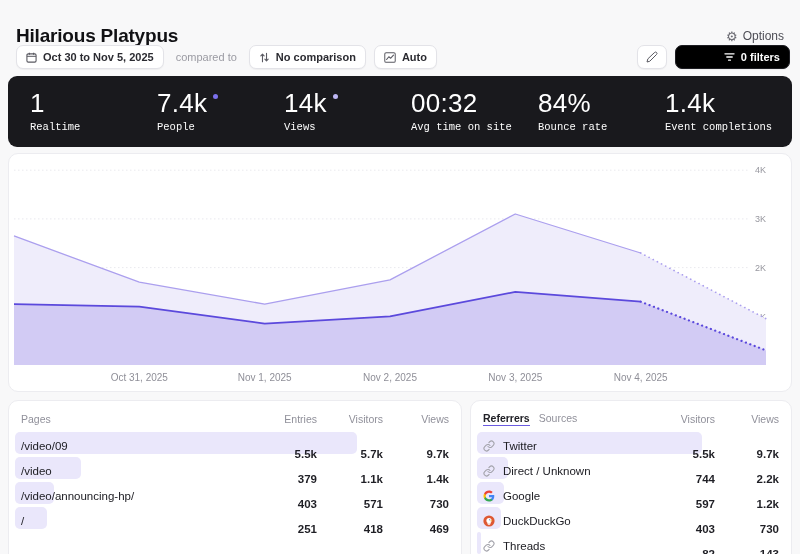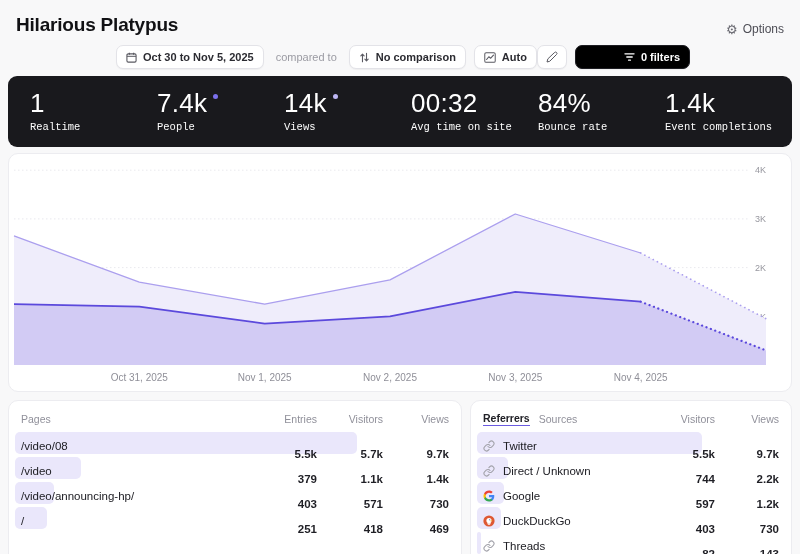--- a/index.html
+++ b/index.html
@@ -4,27 +4,27 @@
 <style>
   * { box-sizing: border-box; margin: 0; padding: 0; }
   html,body { width:800px; height:554px; }
   body {
     font-family: "Liberation Sans", sans-serif;
     background:#f8f8f9; color:#1c1c21; overflow:hidden;
   }
   .page { position:relative; width:800px; height:554px; overflow:hidden; }
 
   
-  .topbar { display:flex; justify-content:space-between; align-items:flex-end; padding:16px 16px 0; height:36px; }
+  .topbar { display:flex; justify-content:space-between; align-items:flex-start; padding:25px 16px 0; height:36px; }
   .title { font-size:19px; font-weight:700; letter-spacing:-.2px; color:#111114; }
   .options { display:flex; align-items:center; gap:5px; color:#4e4e56; font-size:12px; margin-top:4px; cursor:pointer; }
   .gear { font-size:13px; line-height:1; color:#6a6a72; }
 
   
-  .toolbar { display:flex; justify-content:center; align-items:center; padding:9px 10px 0 16px; }
+  .toolbar { display:flex; justify-content:space-between; align-items:center; padding:9px 10px 0 16px; }
   .toolbar-left, .toolbar-right { display:flex; align-items:center; }
   .btn {
     display:inline-flex; align-items:center; gap:6px; background:#fff;
     border:1px solid #e3e3e8; border-radius:7px; padding:4px 9px; height:24px;
     font-size:11px; font-weight:600; color:#2b2b31; cursor:pointer;
     box-shadow:0 1px 1px rgba(0,0,0,.04); white-space:nowrap;
   }
   .btn + .btn { margin-left:8px; }
   .compared { color:#9b9ba3; font-size:11px; margin:0 12px; }
   .btn-dark { background:#000000; border-color:#1d1d22; color:#fff; margin-left:6px;padding-left:48px; }
@@ -47,21 +47,21 @@
 
   
   .tables { display:flex; gap:8px; margin:8px 8px 0; align-items:flex-start; }
   .card { background:#fff; border:1px solid #ececf0; border-radius:10px; padding:6px 12px 0; overflow:hidden; height:170px; }
   .card-left { width:454px; }
   .card-right { width:322px; }
   .thead { display:grid; align-items:center; height:24px; font-size:10.5px; color:#90909a; }
   .card-left .thead, .card-left .trow { grid-template-columns:1fr 62px 66px 66px; }
   .card-right .thead, .card-right .trow { grid-template-columns:1fr 64px 64px; }
   .th-num { text-align:right; }
-  .tabs { display:flex; gap:9px; align-items:center; }
+  .tabs { display:flex; gap:9px; }
   .tab { cursor:pointer; }
   .tab-active { color:#212127; font-weight:600; border-bottom:1.5px solid #6a5ae0; padding-bottom:1px; }
   .trow { display:grid; align-items:center; height:25px; position:relative; cursor:pointer; }
   .pill { position:absolute; left:-6px; top:1px; height:22px; border-radius:5px; background:#eae7fb; }
   .cell-name { position:relative; z-index:1; font-size:11.5px; color:#202026; display:flex; align-items:center; gap:8px; overflow:hidden; white-space:nowrap; }
   .cell-num { position:relative; z-index:1; font-size:11.5px; font-weight:700; color:#1f1f25; text-align:right;margin-top:17px; }
   .ref-name { font-weight:400; }
 </style>
 </head>
 <body>
@@ -177,21 +177,21 @@
         <div class="tabs">
             <span class="tab">Pages</span>
           </div>
         <div class="th-num">Entries</div>
         <div class="th-num">Visitors</div>
         <div class="th-num">Views</div>
       </div>
       <div id="pagesRows">
           <div class="trow">
             <div class="pill" style="width: 80%;"></div>
-            <div class="cell-name">/video/08</div>
+            <div class="cell-name">/video/09</div>
             <div class="cell-num">5.5k</div>
             <div class="cell-num">5.7k</div>
             <div class="cell-num">9.7k</div>
           </div>
           <div class="trow">
             <div class="pill" style="width: 15.5%;"></div>
             <div class="cell-name">/video</div>
             <div class="cell-num">379</div>
             <div class="cell-num">1.1k</div>
             <div class="cell-num">1.4k</div>

